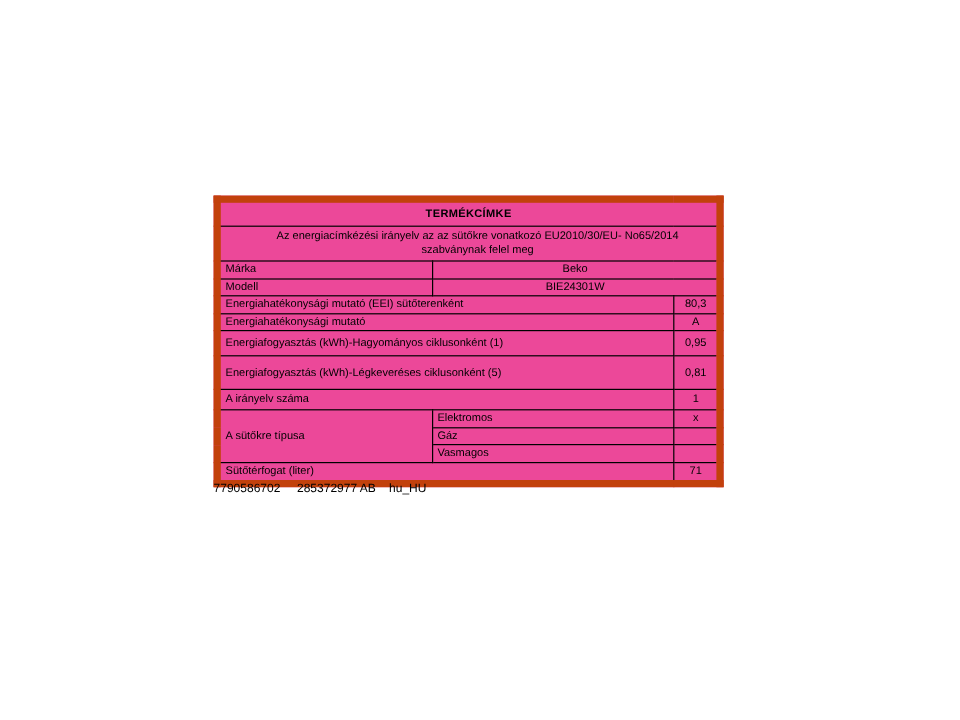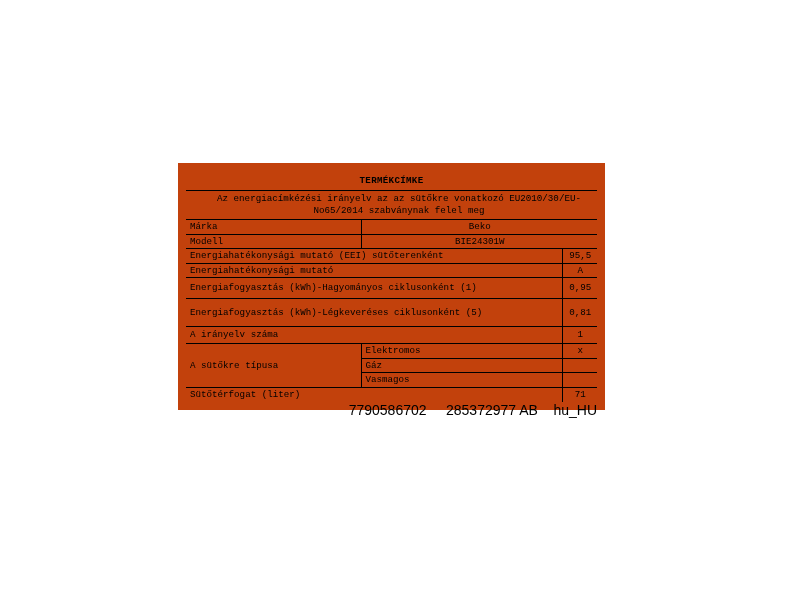--- a/index.html
+++ b/index.html
@@ -20,23 +20,22 @@
     position: absolute;
     left: 178px;
     top: 163px;
     width: 419px;
   }
 
   table.product-label {
     width: 419px;
     border-collapse: collapse;
     table-layout: fixed;
-    border: 8px solid #c2410c;
-    background: #c2410c;
-    font-family: Liberation Mono, monospace;
+    border: 6px solid #c2410c;
+    background: #ec4899;
   }
 
   table.product-label td {
     border: 1px solid #000;
     padding: 0;
     vertical-align: middle;
     font-size: 9.2px;
     line-height: 1.25;
     color: #000;
   }
@@ -82,22 +81,22 @@
   .r-count td { border-top: 2px solid #000; border-bottom: 2px solid #000; height: 16px; }
   .r-volume td { border-top: 2px solid #000; height: 14px; }
 
   .type-label-cell { vertical-align: middle; }
 
   .footer-line {
     position: absolute;
     left: 178px;
     top: 402px;
     width: 419px;
-    text-align: right;
-    font-size: 14px;
+    text-align: left;
+    font-size: 10px;
     color: #000;
     white-space: pre;
     font-family: "Liberation Sans", sans-serif;
   }
 </style>
 </head>
 <body>
 
 <div id="label-wrap">
   <table class="product-label">
@@ -136,21 +135,21 @@
         <td colspan="2" class="val-center">
           <span class="cell-pad">BIE24301W</span>
         </td>
       </tr>
 
       <tr class="r-std">
         <td colspan="2">
           <span class="cell-pad">Energiahatékonysági mutató (EEI) sütőterenként</span>
         </td>
         <td class="val-center">
-          <span class="cell-pad">95,5</span>
+          <span class="cell-pad">80,3</span>
         </td>
       </tr>
 
       <tr class="r-std">
         <td colspan="2">
           <span class="cell-pad">Energiahatékonysági mutató</span>
         </td>
         <td class="val-center">
           <span class="cell-pad">A</span>
         </td>

